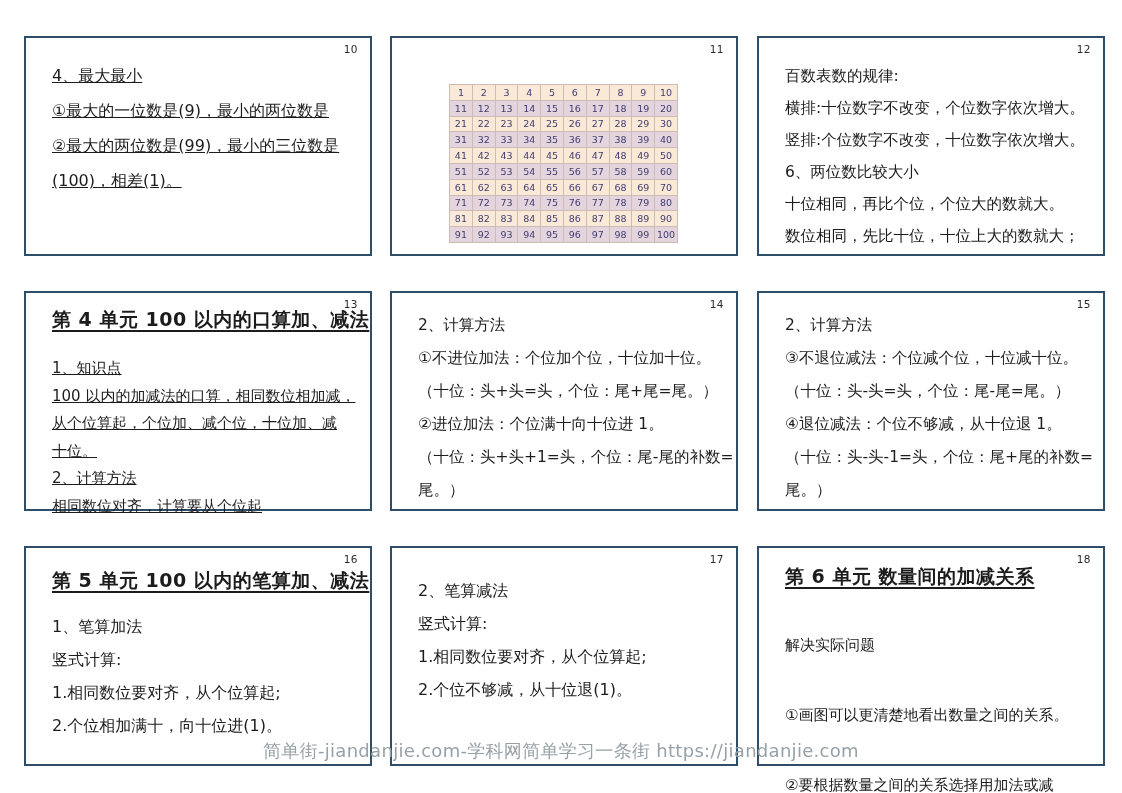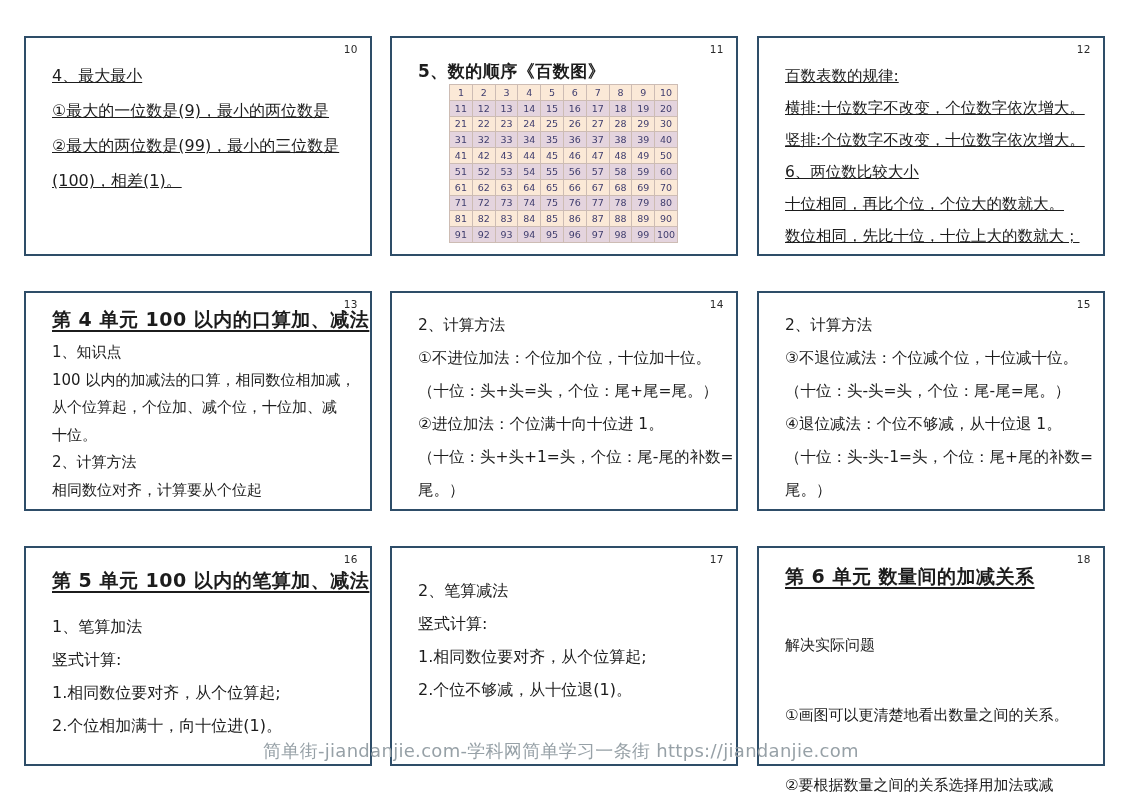--- a/index.html
+++ b/index.html
@@ -28,23 +28,23 @@
     font-size:10.5px;color:#2a2a2a;letter-spacing:.5px;
   }
   .line{white-space:nowrap;overflow:visible;}
   .card-title{
     font-weight:700;font-size:19px;white-space:nowrap;
     text-decoration:underline;text-underline-offset:4px;text-decoration-thickness:1.5px;
     letter-spacing:.5px;
   }
   
   .card-10 .lines{margin-top:14px;text-decoration:underline;} .card-10 .line{font-size:16px;line-height:35px;}
-  .card-12 .lines{margin-top:16px;} .card-12 .line{font-size:15.5px;line-height:32px;text-decoration:underline;}
+  .card-12 .lines{margin-top:16px;} .card-12 .line{font-size:15.5px;line-height:32px;}
   .card-13 .card-title{margin-top:8px;}
-  .card-13 .lines{margin-top:6px;} .card-13 .line{font-size:15px;line-height:27.5px;}
+  .card-13 .lines{margin-top:22px;text-decoration:underline;} .card-13 .line{font-size:15px;line-height:27.5px;}
   .card-14 .lines,.card-15 .lines{margin-top:10px;}
   .card-14 .line,.card-15 .line{font-size:15.5px;line-height:33px;}
   .card-16 .card-title{margin-top:14px;}
   .card-16 .lines{margin-top:16px;} .card-16 .line{font-size:16px;line-height:33px;}
   .card-17 .lines{margin-top:20px;} .card-17 .line{font-size:16px;line-height:33px;}
   .card-18 .card-title{margin-top:10px;}
   .card-18 .lines{margin-top:6px;} .card-18 .line{font-size:15px;line-height:29px;margin-top:41px;}
   
   .card-11 .chart-heading{
     margin-top:16px;font-weight:700;font-size:17px;white-space:nowrap;letter-spacing:.5px;
@@ -78,21 +78,20 @@
     <div class="lines">
       <div class="line">4、最大最小</div>
       <div class="line">①最大的一位数是(9)，最小的两位数是</div>
       <div class="line">②最大的两位数是(99)，最小的三位数是</div>
       <div class="line">(100)，相差(1)。</div>
     </div>
   </section>
 
   <section class="card card-11 c2 r1">
     <span class="pageno">11</span>
-    <div class="chart-heading">5、数的顺序《百数图》</div>
     <table class="hchart">
       <tbody>
           <tr class="row-a">
             <td>1</td>
             <td>2</td>
             <td>3</td>
             <td>4</td>
             <td>5</td>
             <td>6</td>
             <td>7</td>

